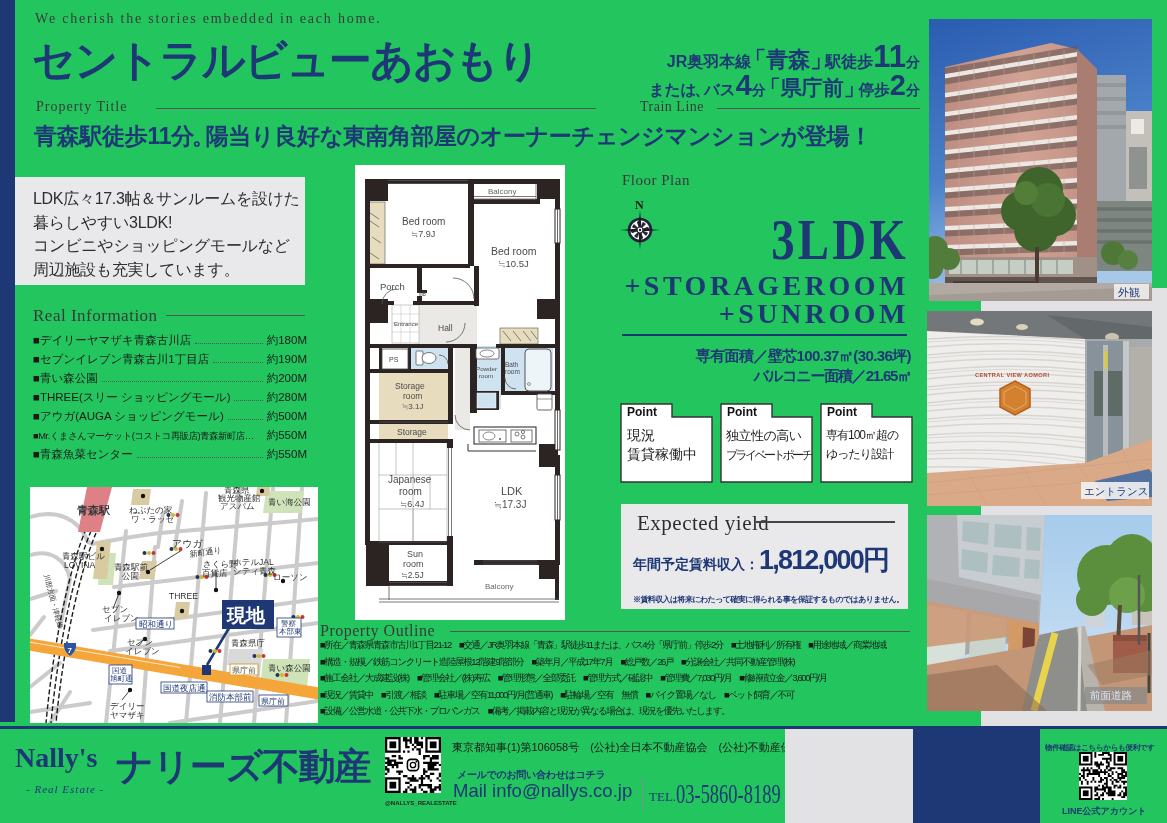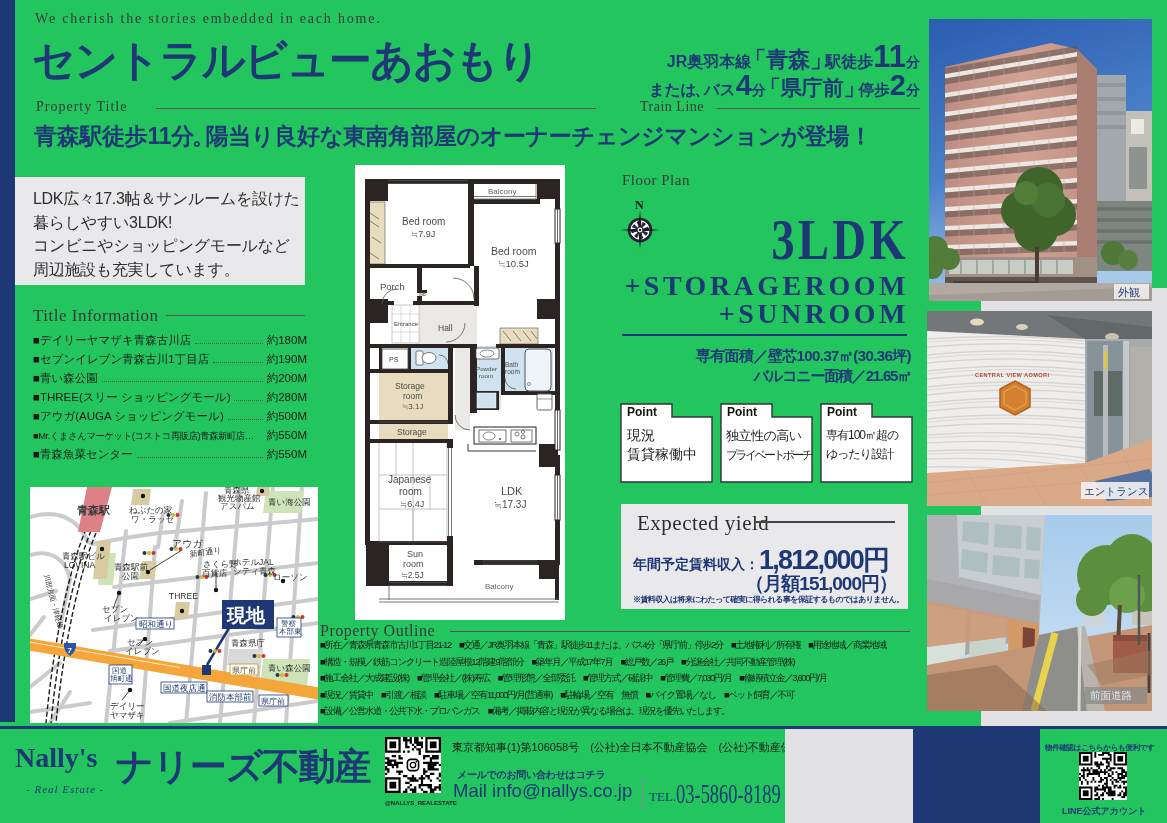--- a/index.html
+++ b/index.html
@@ -34,21 +34,21 @@
 <div class="abs navy" style="left:600px;top:69px;width:320px;text-align:right;font-weight:700;font-size:15.5px;white-space:nowrap;">または<span style="margin-right:-6px;margin-left:-2px;">、</span>バス<span style="font-size:29px;">4</span><span style="font-size:14px;">分</span><span style="font-size:21px;"><span style="margin-left:-6px;">「</span>県庁前<span style="margin-right:-6px;">」</span></span>停歩<span style="font-size:29px;">2</span><span style="font-size:14px;">分</span></div>
 
 <div class="abs serif" style="left:640px;top:99px;font-size:14px;color:#3a3a3a;letter-spacing:0.5px;">Train Line</div>
 
 <div class="abs" style="left:717px;top:108px;width:203px;height:1px;background:#555;"></div>
 
 <div class="abs" style="left:15px;top:177px;width:290px;height:108px;background:#e9e9eb;"></div>
 
 <div class="abs" style="left:33px;top:187px;font-size:16px;color:#2e2e2e;line-height:23.5px;letter-spacing:-0.3px;">LDK広々17.3帖＆サンルームを設けた<br>暮らしやすい3LDK!<br>コンビニやショッピングモールなど<br>周辺施設も充実しています。</div>
 
-<div class="abs serif" style="left:33px;top:306px;font-size:17px;color:#3a3a3a;letter-spacing:0.5px;">Title Information</div>
+<div class="abs serif" style="left:33px;top:306px;font-size:17px;color:#3a3a3a;letter-spacing:0.5px;">Real Information</div>
 
 <div class="abs" style="left:166px;top:315px;width:139px;height:1px;background:#555;"></div>
 
 <div class="abs" style="left:33px;top:333px;width:274px;font-size:11.5px;color:#1a1a1a;">
 <div class="lif" style="height:19px;">
         <span>■デイリーヤマザキ青森古川店</span>
         <span class="dots"></span>
         <span>約180M</span>
       </div>
 <div class="lif" style="height:19px;">
@@ -503,21 +503,20 @@
 <svg class="abs" style="left:820px;top:403px;" width="93" height="80" viewBox="0 0 93 80">
 <path d="M1 1 H52 V14 H92 V79 H1 z" fill="#fff" stroke="#333" stroke-width="1.4"></path>
 <text x="7" y="13" font-size="12" font-weight="bold" font-family="'Liberation Sans',sans-serif" fill="#111">Point</text>
 </svg>
 <div class="abs" style="left:826px;top:426px;font-size:12px;color:#222;line-height:19px;letter-spacing:-1px;white-space:nowrap;">専有100㎡超の<br>ゆったり設計</div>
 
 <div class="abs" style="left:621px;top:504px;width:287px;height:105px;background:#e9e9eb;"></div>
 <div class="abs serif" style="left:637px;top:511px;font-size:21px;color:#2e2e2e;letter-spacing:0.5px;">Expected yield</div>
 <div class="abs" style="left:756px;top:521px;width:139px;height:1.5px;background:#444;"></div>
 <div class="abs navy" style="left:633px;top:542px;font-size:14px;font-weight:700;white-space:nowrap;">年間予定賃料収入：<span style="font-size:27px;letter-spacing:-1.8px;">1,812,000円</span></div>
-<div class="abs navy" style="left:640px;top:571px;width:257px;text-align:right;font-size:19px;font-weight:700;letter-spacing:-1px;">（月額151,000円）</div>
 <div class="abs navy" style="left:633px;top:594px;font-size:8px;font-weight:700;letter-spacing:-0.6px;">※賃料収入は将来にわたって確実に得られる事を保証するものではありません。</div>
 
 <div class="abs serif" style="left:320px;top:622px;font-size:16px;color:#3a3a3a;letter-spacing:0.5px;">Property Outline</div>
 
 <div class="abs" style="left:450px;top:631px;width:460px;height:1px;background:#555;"></div>
 
 <div class="abs" style="left:320px;top:637px;font-size:9.5px;color:#1a1a1a;line-height:16.6px;letter-spacing:-1.4px;white-space:nowrap;">
 <div>■所在／青森県青森市古川1丁目21-12　■交通／JR奥羽本線「青森」駅徒歩11または、バス4分「県庁前」停歩2分　■土地権利／所有権　■用途地域／商業地域</div>
 <div>■構造・規模／鉄筋コンクリート造陸屋根12階建9階部分　■築年月／平成17年7月　■総戸数／26戸　■分譲会社／共同不動産管理(株)</div>
 <div>■施工会社／大成建設(株)　■管理会社／(株)寿広　■管理形態／全部委託　■管理方式／確認中　■管理費／7,030円/月　■修繕積立金／3,600円/月</div>

